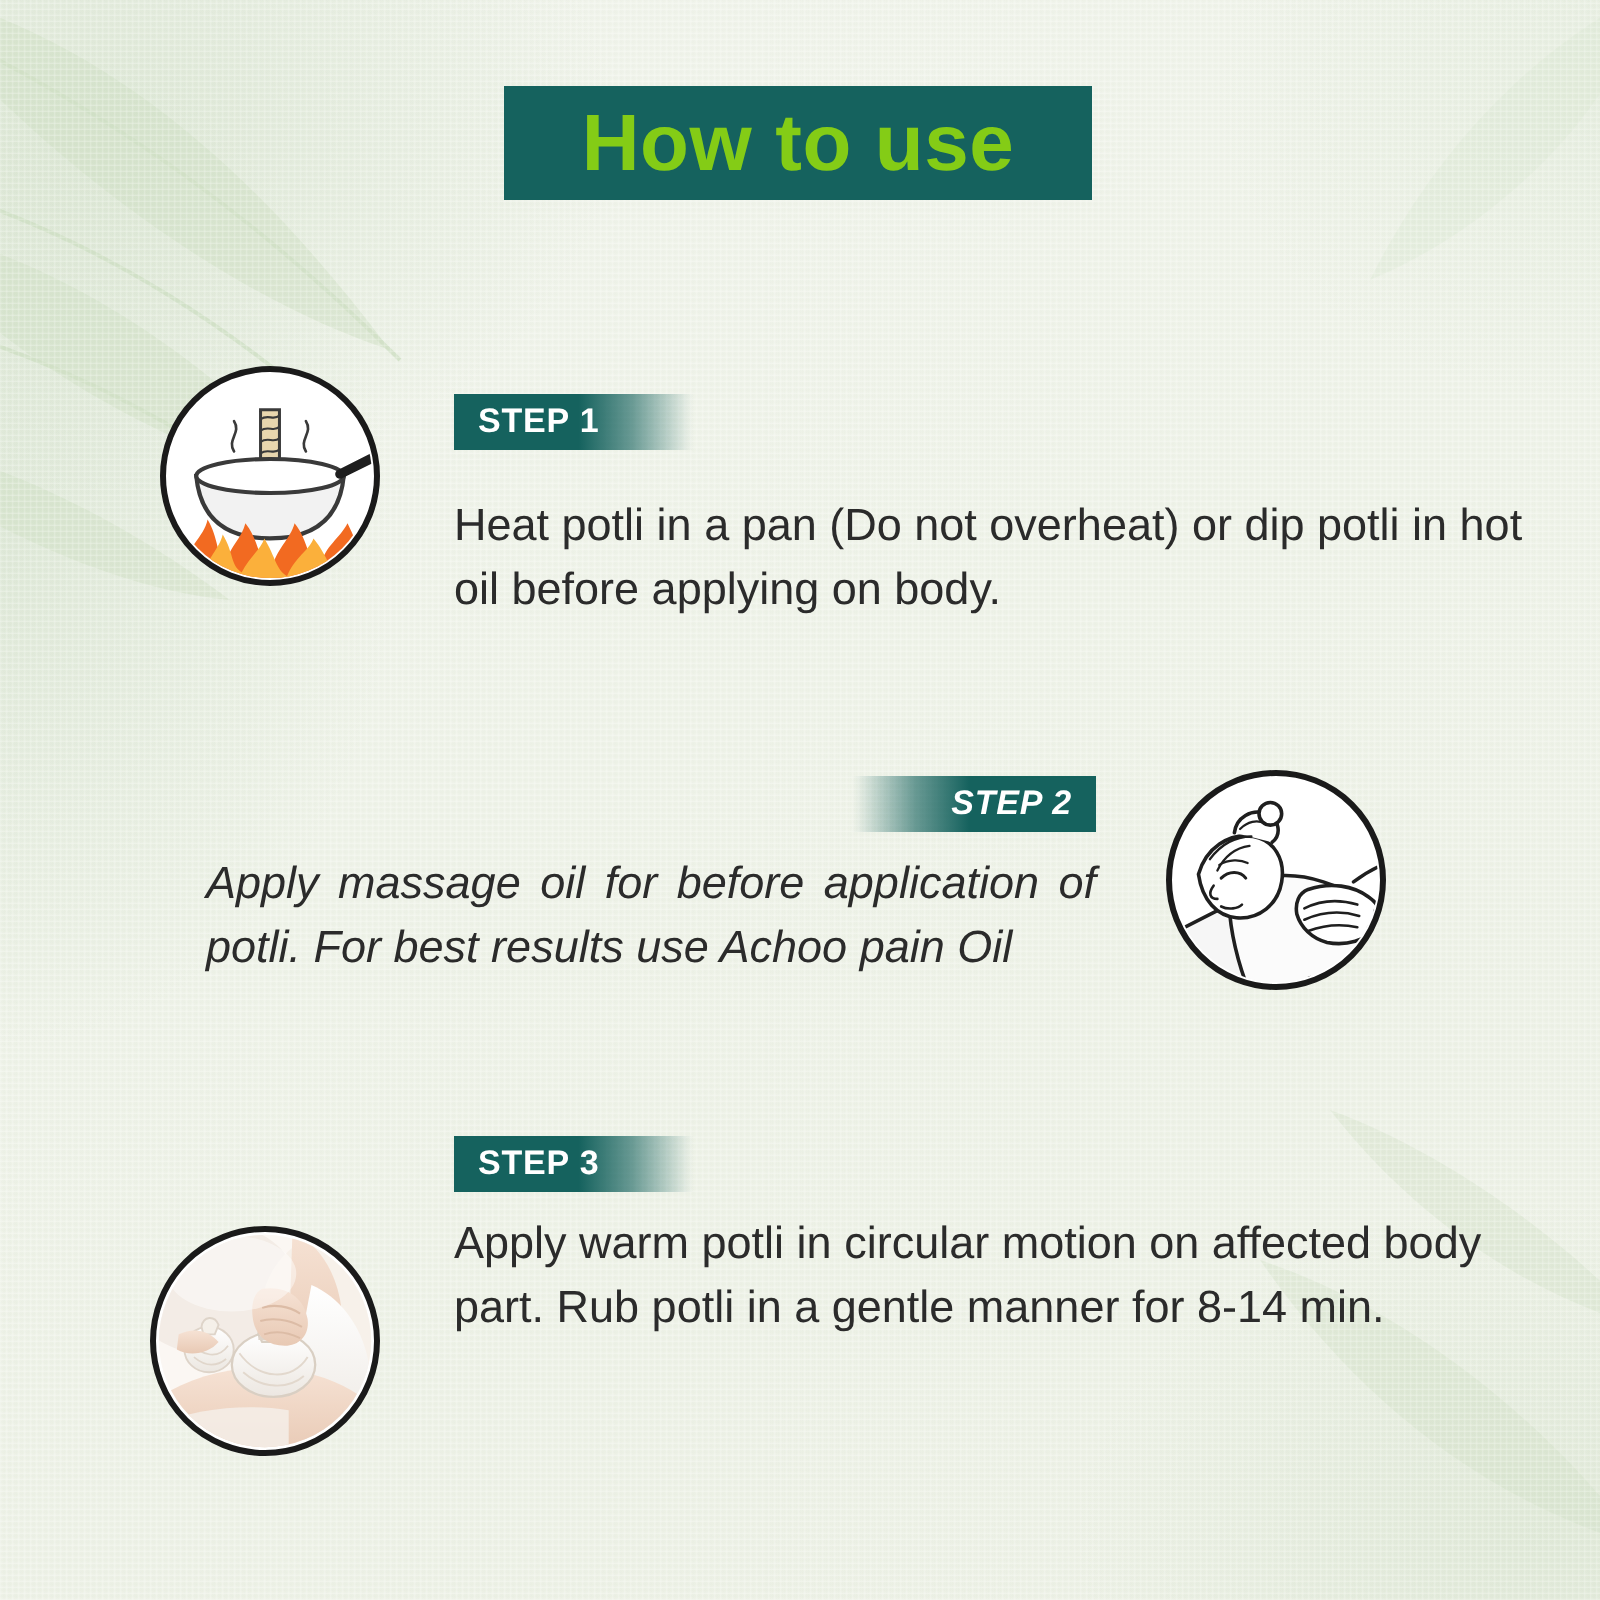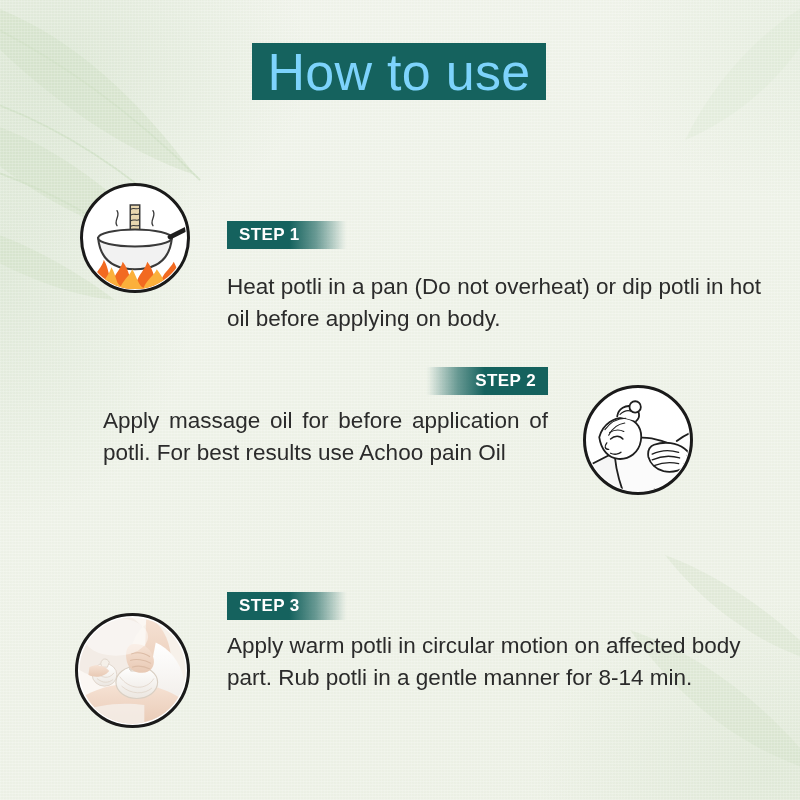--- a/index.html
+++ b/index.html
@@ -50,23 +50,23 @@
     left: 252px;
     top: 43px;
     width: 294px;
     height: 57px;
     background: #15625e;
     display: flex;
     align-items: center;
     justify-content: center;
   }
   .title-banner .title-text {
-    color: #7dd3fc;
-    font-size: 52px;
-    font-weight: normal;
+    color: #84cc16;
+    font-size: 40px;
+    font-weight: bold;
     letter-spacing: 0.3px;
     line-height: 1;
     white-space: nowrap;
   }
 
   
   .step {
     position: absolute;
   }
   .step-badge {
@@ -80,41 +80,40 @@
     font-size: 17px;
     font-weight: bold;
     letter-spacing: 0.4px;
     white-space: nowrap;
   }
   .badge-ltr {
     width: 120px;
     padding-left: 12px;
     justify-content: flex-start;
     background: linear-gradient(to right, #15625e 0%, #15625e 52%, rgba(21,98,94,0.62) 74%, rgba(21,98,94,0.05) 97%, rgba(21,98,94,0) 100%);
-    margin-top: 24px;
   }
   .badge-rtl {
     width: 122px;
     padding-right: 12px;
     justify-content: flex-end;
     background: linear-gradient(to left, #15625e 0%, #15625e 52%, rgba(21,98,94,0.62) 74%, rgba(21,98,94,0.05) 97%, rgba(21,98,94,0) 100%);
   }
 
   .step-body {
     color: #2b2b2b;
     font-size: 22.5px;
     line-height: 1.42;
   }
 
   
   #step1 { left: 227px; top: 197px; width: 560px; }
   #step1 .step-body { margin-top: 22px; width: 556px; }
 
   
-  #step2 { left: 103px; top: 367px; width: 445px; }
+  #step2 { left: 103px; top: 388px; width: 445px; font-style: italic; }
   #step2 .badge-row { display: flex; justify-content: flex-end; }
   #step2 .step-body {
     margin-top: 10px;
     width: 445px;
     text-align: justify;
     text-align-last: left;
   }
 
   
   #step3 { left: 227px; top: 568px; width: 520px; }

